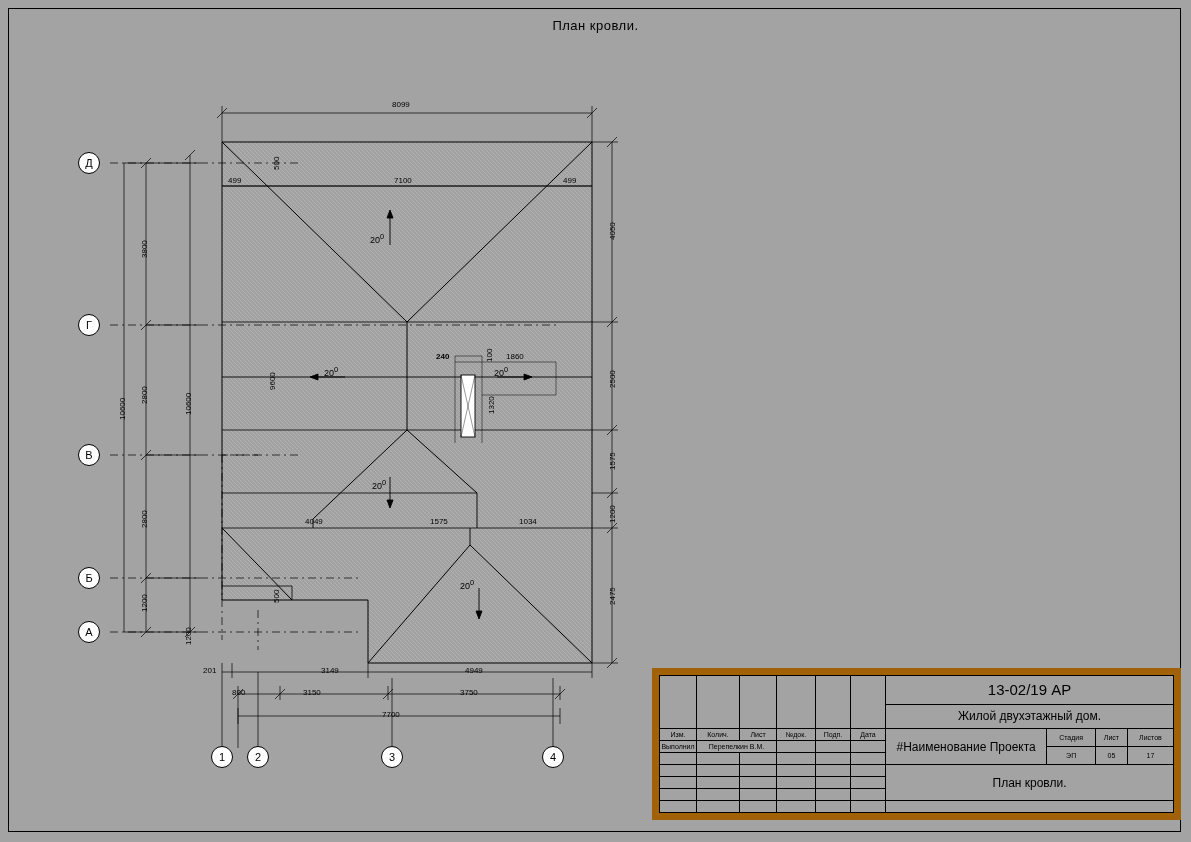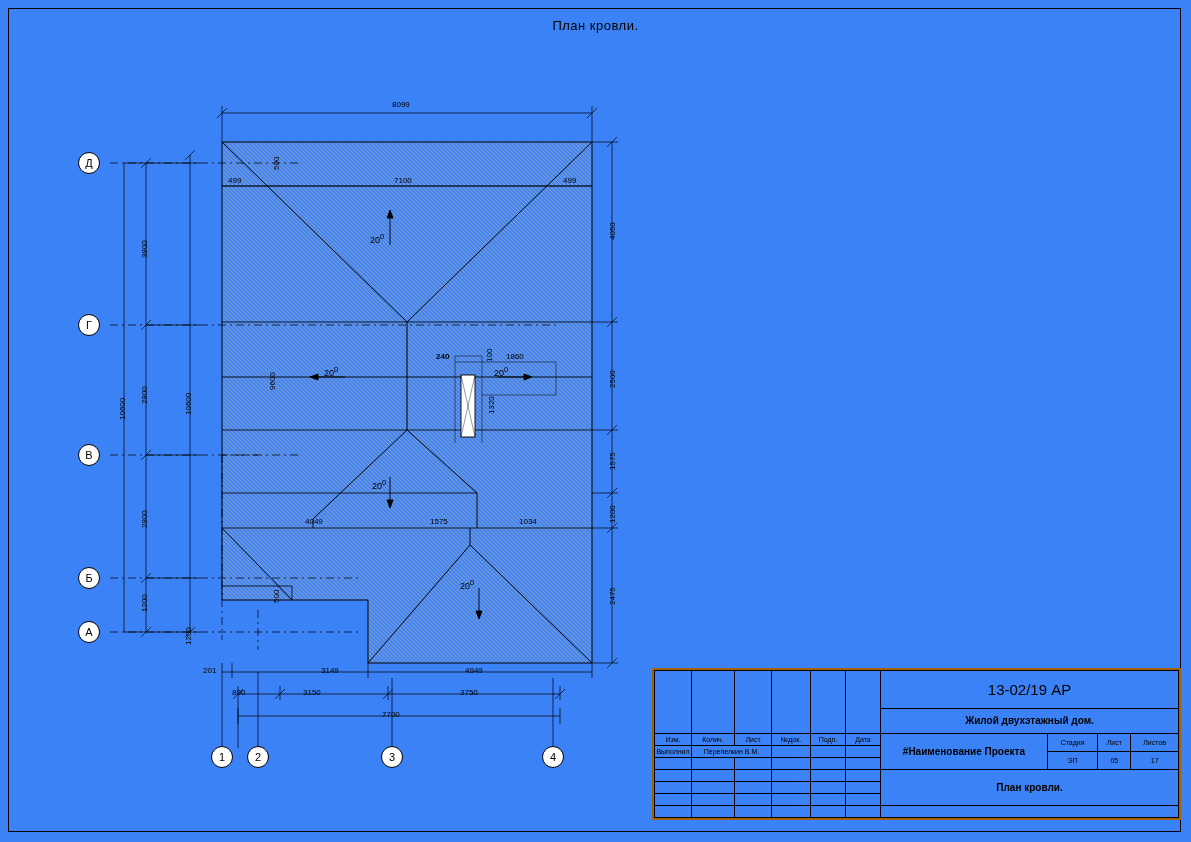--- a/index.html
+++ b/index.html
@@ -1,29 +1,29 @@
 <!DOCTYPE html>
 <html><head>
 <meta charset="utf-8">
 <style>
   html,body{margin:0;padding:0;background:#ffffff;}
   body{font-family:"Liberation Sans", sans-serif;}
-  #sheet{position:relative;width:1191px;height:842px;background:#3b82f6;overflow:hidden;}
+  #sheet{position:relative;width:1191px;height:842px;background:#a3a3a3;overflow:hidden;}
   .frame{position:absolute;left:8px;top:8px;width:1173px;height:824px;border:1px solid #000;box-sizing:border-box;}
   .title-top{position:absolute;left:0;right:0;top:18px;text-align:center;font-size:13px;letter-spacing:.5px;color:#000;}
   .lbl{position:absolute;font-size:8px;color:#000;white-space:nowrap;}
   .lbl.v{transform-origin:left top;}
   .circ{position:absolute;width:22px;height:22px;border:1px solid #000;border-radius:50%;box-sizing:border-box;
         display:flex;align-items:center;justify-content:center;font-size:11px;color:#000;background:#fff;}
   .roof-svg{position:absolute;left:0;top:0;}
-  .tb{position:absolute;left:652px;top:668px;width:529px;height:152px;border:2px solid #a16207;box-sizing:border-box;font-size:7px;}
+  .tb{position:absolute;left:652px;top:668px;width:529px;height:152px;border:7px solid #a16207;box-sizing:border-box;font-size:7px;}
   .tb table{border-collapse:collapse;width:100%;height:100%;}
   .tb td{border:1px solid #000;padding:0;text-align:center;vertical-align:middle;font-size:7px;color:#000;}
   .tb .big{font-size:15px;}
-  .tb .mid{font-size:10px;font-weight:bold;}
+  .tb .mid{font-size:12px;}
   .deg{position:absolute;font-size:9px;color:#000;}
 </style>
 </head>
 <body>
 
 <div id="sheet">
   <div class="frame"></div>
   <div class="title-top">План кровли.</div>
 
   <svg class="roof-svg" width="1191" height="842">

